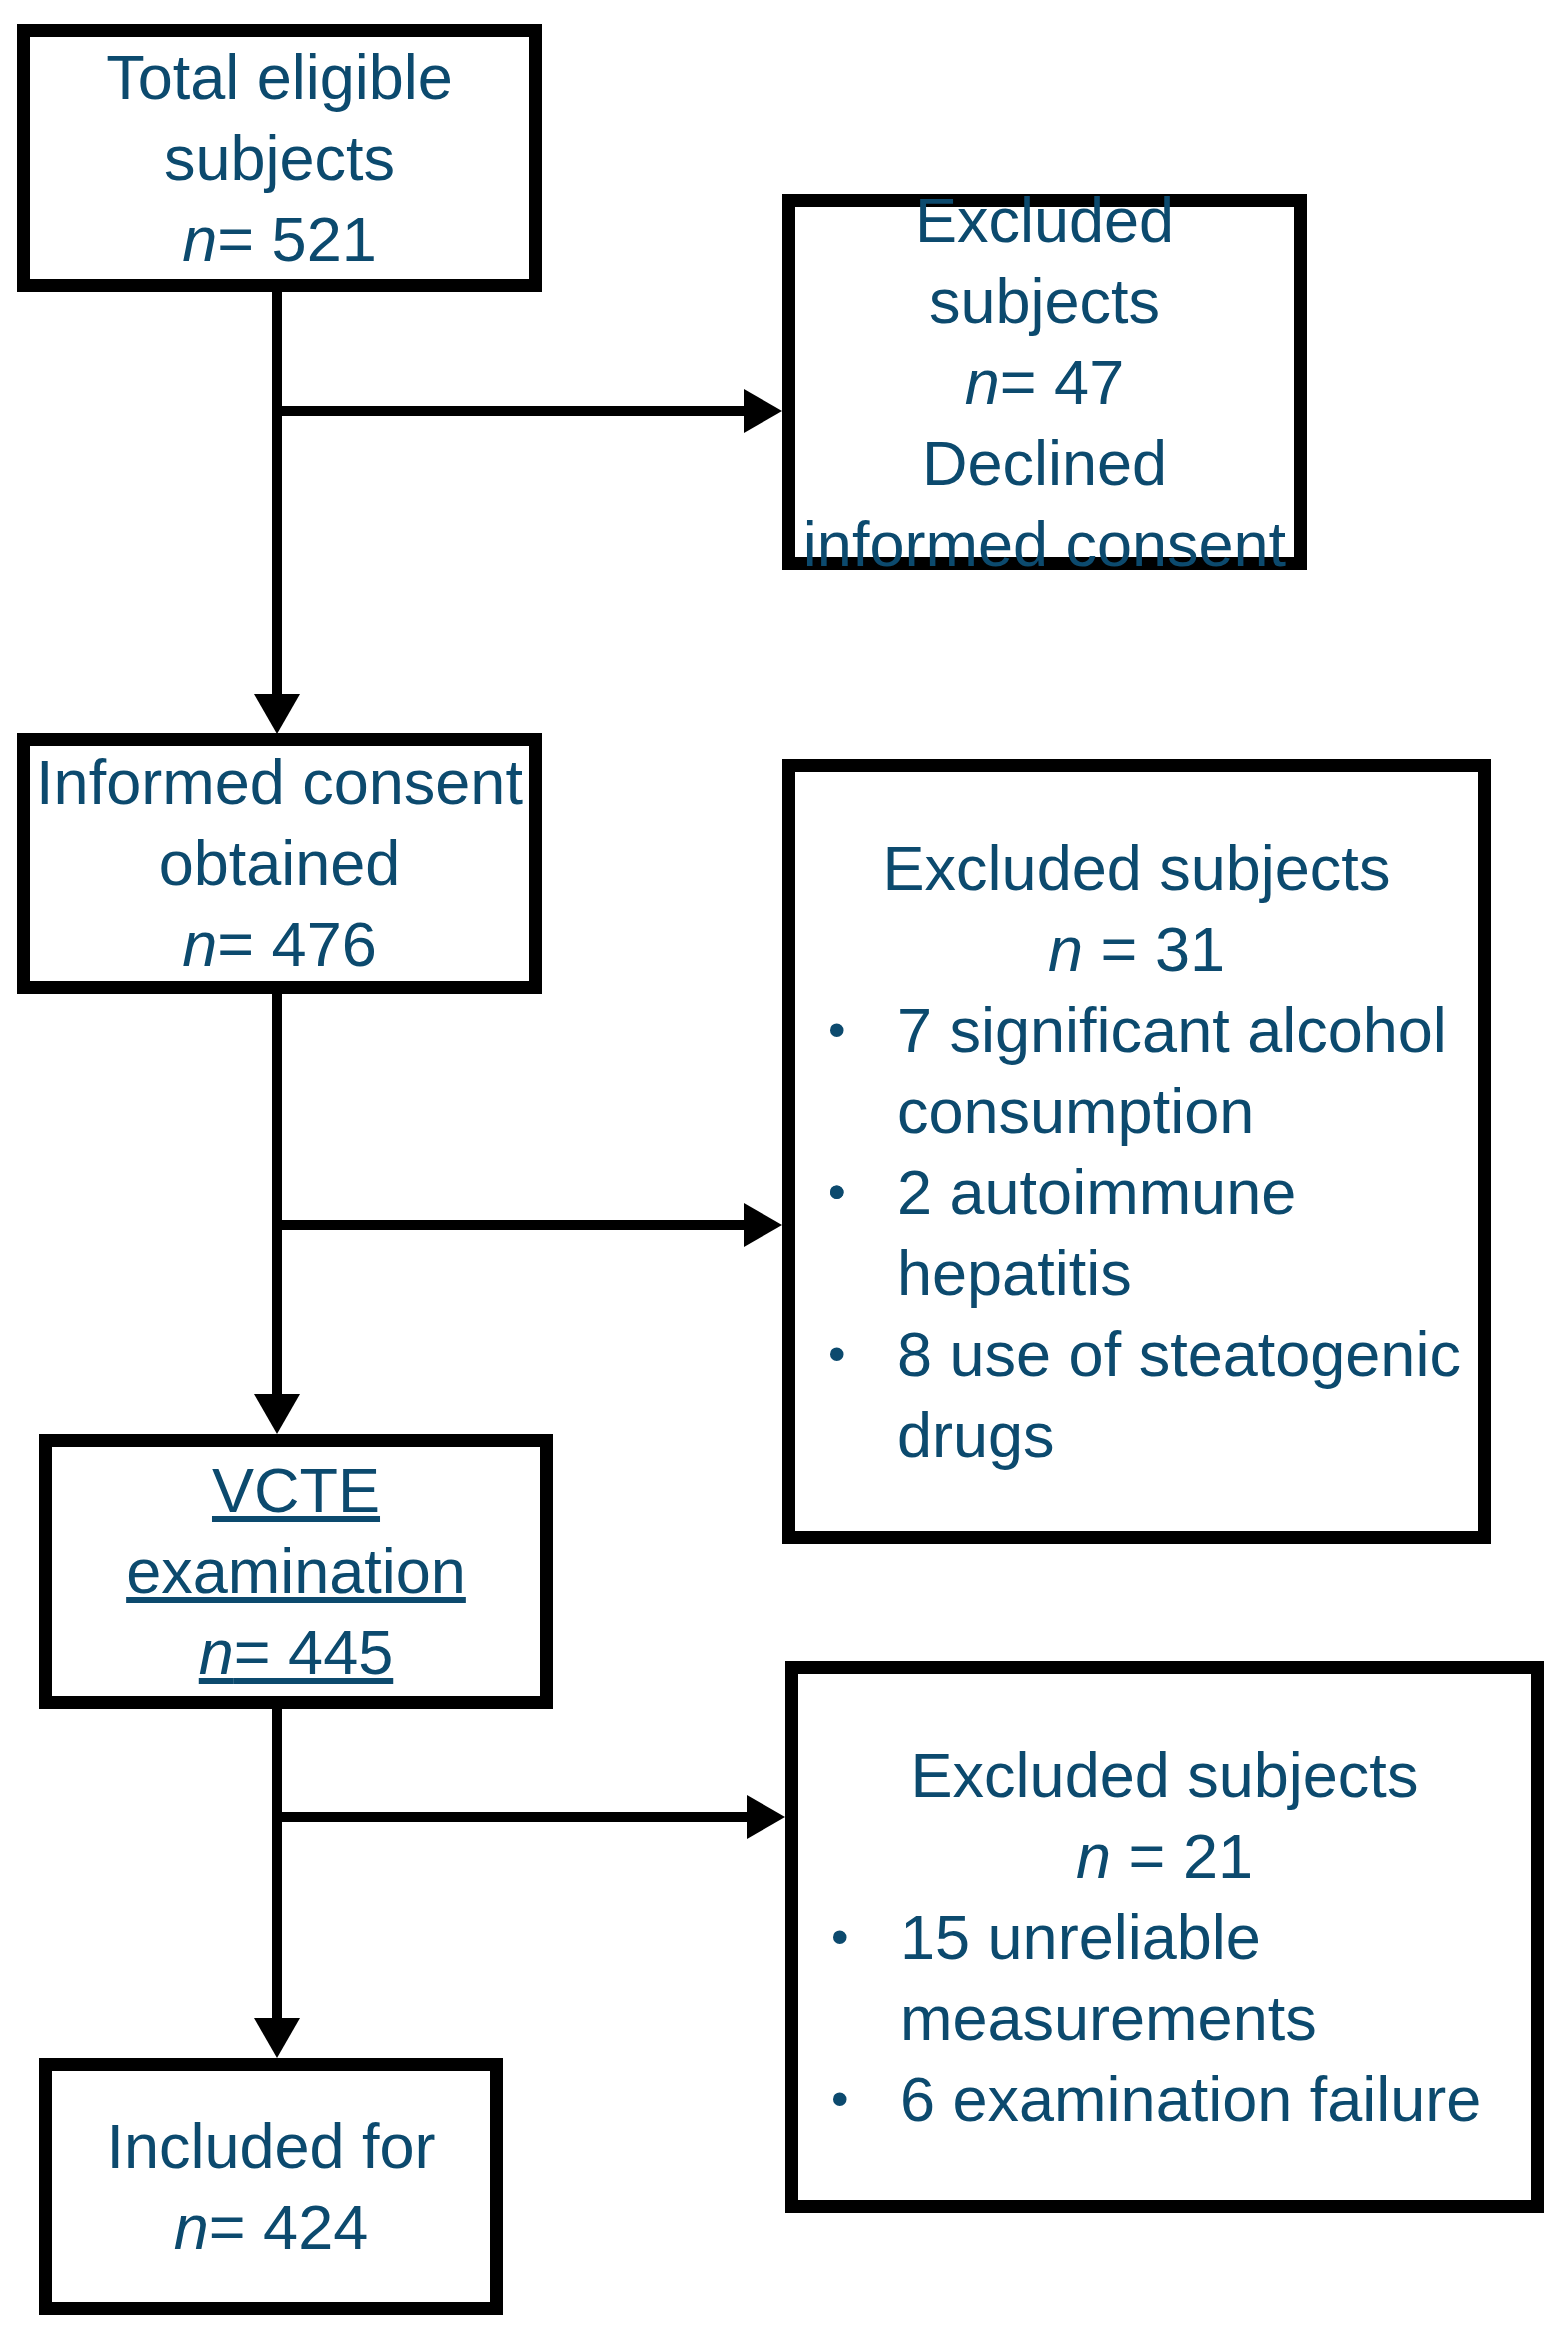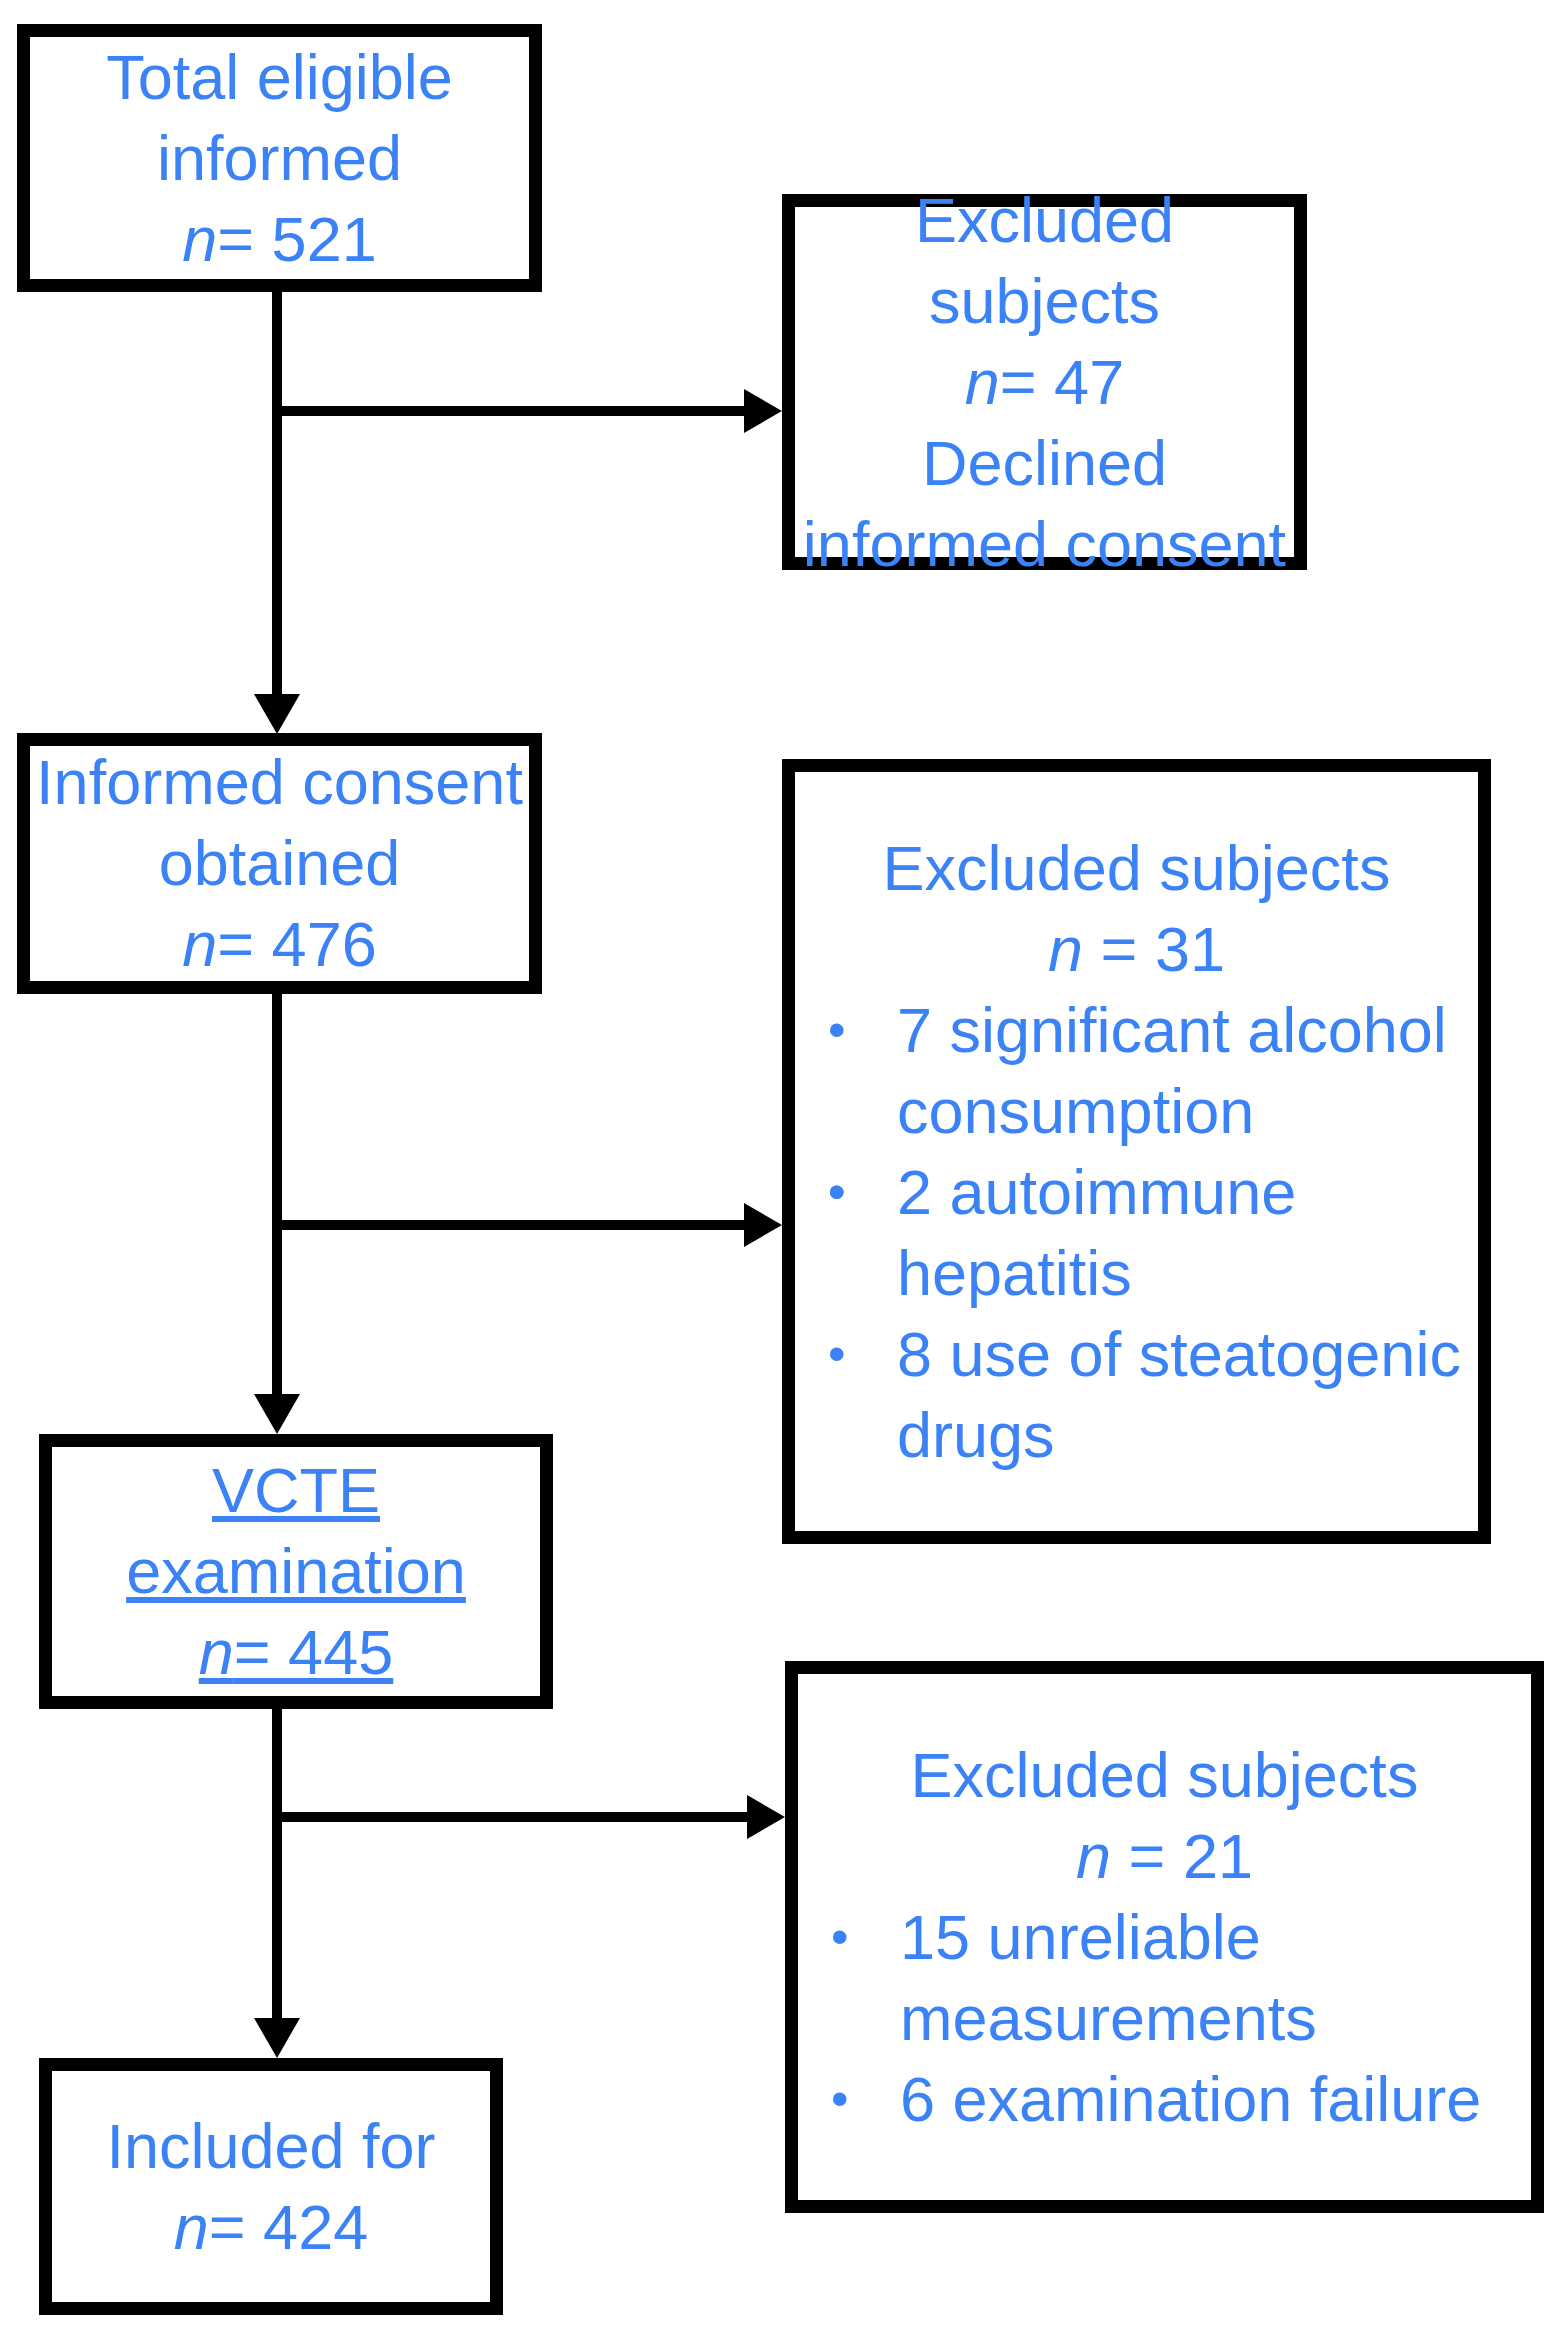--- a/index.html
+++ b/index.html
@@ -1,21 +1,21 @@
 <!DOCTYPE html>
 <html style="font-size:14px"><head>
 <meta charset="utf-8">
 <style>
   html,body{margin:0;padding:0;background:#ffffff;}
   .canvas{
     position:relative;
     width:1564px;height:2342px;
     background:#ffffff;
     font-family:"Liberation Sans", sans-serif;
-    color:#3b82f6;
+    color:#0c4a6e;
   }
   .flow-box{
     position:absolute;
     box-sizing:border-box;
     border:13px solid #000000;
     background:#ffffff;
     display:flex;
     flex-direction:column;
     justify-content:center;
     align-items:center;
@@ -71,21 +71,21 @@
   <div class="arrow-right" style="left:744px;top:1203px;"></div>
 
   <div class="vline" style="left:272px;top:1708px;height:312px;"></div>
   <div class="arrow-down" style="left:254px;top:2018px;"></div>
 
   <div class="hline" style="left:277px;top:1812px;width:474px;"></div>
   <div class="arrow-right" style="left:747px;top:1795px;"></div>
 
   <div class="flow-box" style="left:17px;top:24px;width:525px;height:268px;">
     <span class="line">Total eligible</span>
-    <span class="line">informed</span>
+    <span class="line">subjects</span>
     <span class="line"><span class="n-italic">n</span><span>= 521</span></span>
   </div>
 
   <div class="flow-box" style="left:782px;top:194px;width:525px;height:376px;">
     <span class="line">Excluded subjects</span>
     <span class="line"><span class="n-italic">n</span><span>= 47</span></span>
     <span class="line">Declined</span>
     <span class="line">informed consent</span>
   </div>
 

